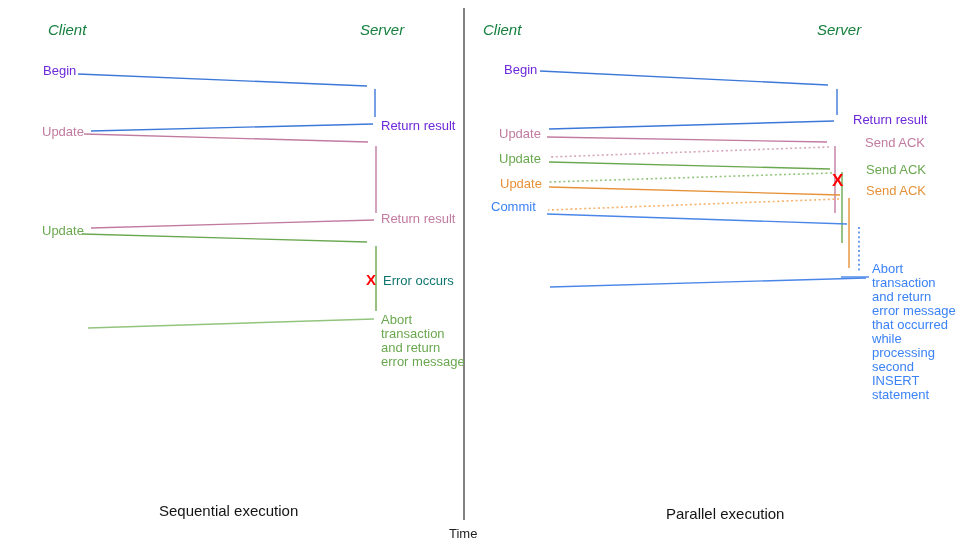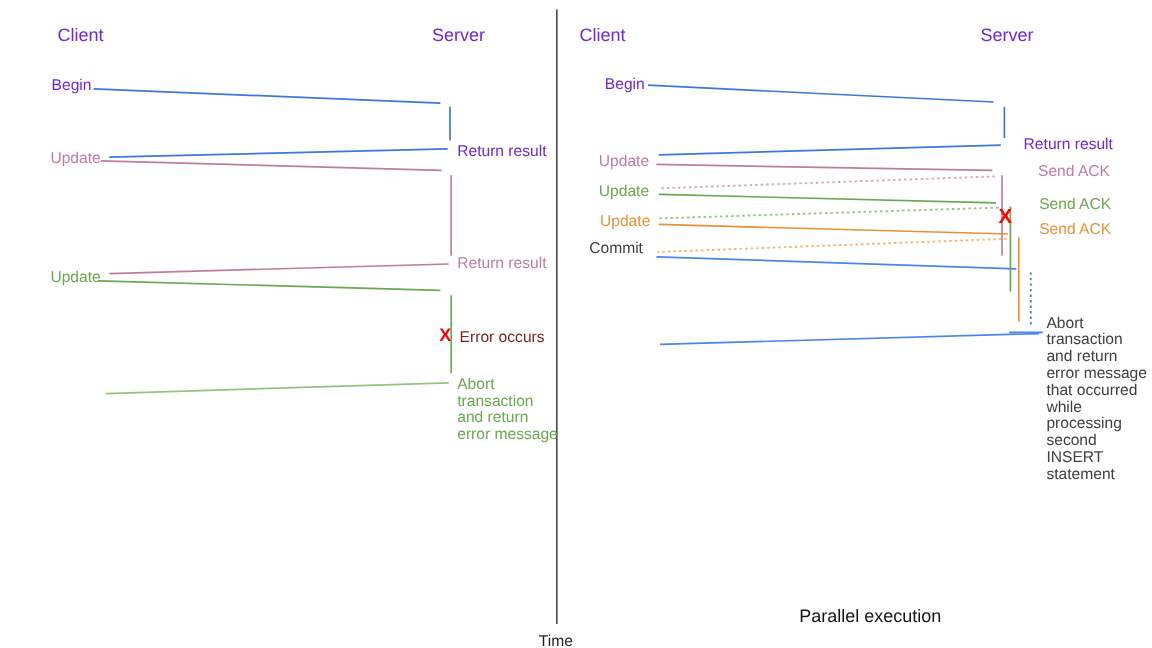--- a/index.html
+++ b/index.html
@@ -4,26 +4,26 @@
 <style>
   html,body{margin:0;padding:0;background:#ffffff;}
   #stage{
     position:relative;width:960px;height:540px;background:#fff;overflow:hidden;
     font-family:"Liberation Sans","DejaVu Sans",sans-serif;
   }
   #wires{position:absolute;left:0;top:0;width:960px;height:540px;}
   #wires path{fill:none;stroke-width:1.4;}
   #wires path.dotted{stroke-dasharray:2 2.6;stroke-width:1.6;}
   .lbl{position:absolute;font-size:13px;line-height:13px;white-space:nowrap;}
-  .hdr{position:absolute;font-size:15px;color:#6d28d9;}
+  .hdr{position:absolute;font-size:15px;font-style:italic;color:#15803d;}
   .ttl{position:absolute;font-size:15px;color:#141414;}
   .multiline{white-space:pre-line;line-height:14px;}
   .xmark{position:absolute;color:#ff0000;font-weight:800;font-size:15px;line-height:15px;}
-  .blue{color:#6d28d9}.blue2{color:#404040}.pink{color:#c27ba0}
-  .green{color:#6aa84f}.orange{color:#e69138}.red{color:#7f1d1d}
+  .blue{color:#6d28d9}.blue2{color:#3b82f6}.pink{color:#c27ba0}
+  .green{color:#6aa84f}.orange{color:#e69138}.red{color:#0f766e}
   .timelbl{position:absolute;font-size:13px;color:#1f1f1f;text-align:center;}
 </style>
 </head>
 <body>
 
 <div id="stage">
 
   <svg id="wires" viewBox="0 0 960 540">
     <defs>
       <marker id="m-blue" markerWidth="7" markerHeight="7" refX="6" refY="2.5" orient="auto">
@@ -101,20 +101,21 @@
   <div class="lbl green" style="left:42px;top:224px">Update</div>
 
   <div class="xmark" style="left:366px;top:272px">X</div>
   <div class="lbl red" style="left:383px;top:274px">Error occurs</div>
 
   <div class="lbl green multiline" style="left:381px;top:313px">Abort
 transaction
 and return
 error message</div>
 
+  <div class="ttl" style="left:159px;top:502px">Sequential execution</div>
 
   <div class="hdr" style="left:483px;top:21px">Client</div>
   <div class="hdr" style="left:817px;top:21px">Server</div>
 
   <div class="lbl blue" style="left:504px;top:63px">Begin</div>
   <div class="lbl blue" style="left:853px;top:113px">Return result</div>
   <div class="lbl pink" style="left:499px;top:127px">Update</div>
   <div class="lbl pink" style="left:865px;top:136px">Send ACK</div>
   <div class="lbl green" style="left:499px;top:152px">Update</div>
   <div class="lbl green" style="left:866px;top:163px">Send ACK</div>

